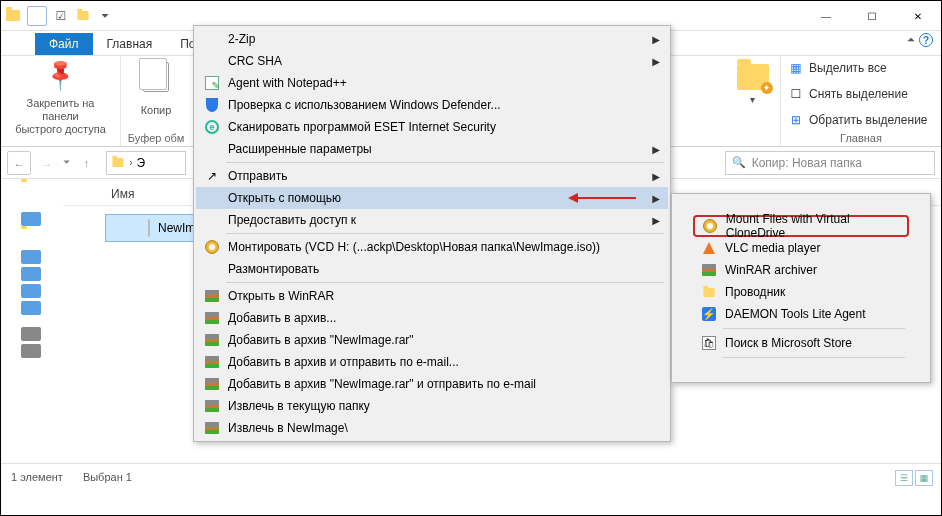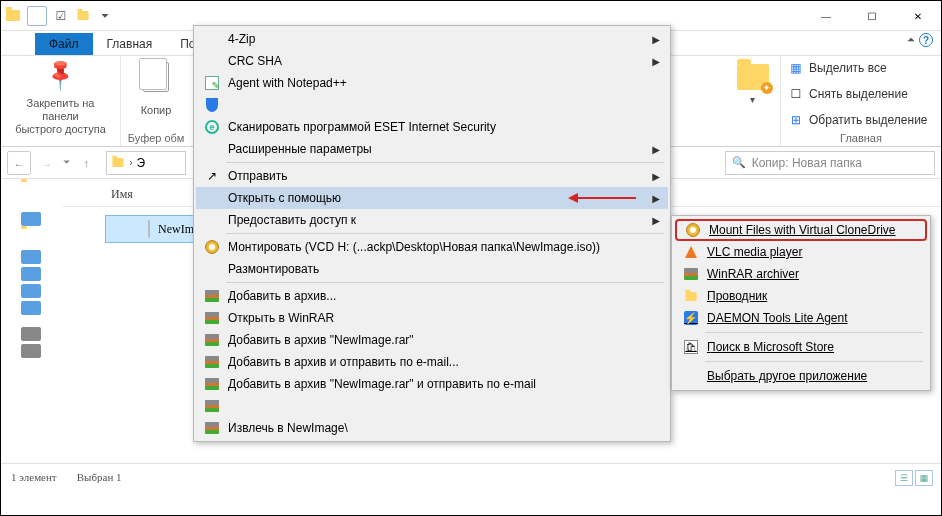--- a/index.html
+++ b/index.html
@@ -8,21 +8,21 @@
     .titlebar { height: 30px; background: #fff; border-bottom: 1px solid #e0e0e0; display: flex; align-items: center; padding: 0 4px; position: relative; }
     .titlebar-left { display: flex; gap: 6px; align-items: center; }
     .titlebar-icon { width: 16px; height: 16px; display: inline-flex; align-items: center; justify-content: center; }
     .folder-yellow { width: 14px; height: 11px; background: #FFD666; border-radius: 1px; position: relative; }
     .folder-yellow::before { content:""; position:absolute; top:-3px; left:0; width:6px; height:3px; background:#FFD666; border-radius:1px 1px 0 0; }
     .qat-check { color:#555; font-size:12px; }
     .win-controls { position: absolute; right: 0; top: 1px; display: flex; }
     .win-btn { width: 46px; height: 28px; display: flex; align-items: center; justify-content: center; font-size: 10px; font-family: "Segoe UI"; }
     
     .ribbon-tabs { height: 24px; display: flex; align-items: flex-end; padding: 0 0 0 34px; position: relative; background:#fff; }
-    .file-tab { background: #1979CA; color: #0f172a; padding: 4px 14px; font-size: 12px; }
+    .file-tab { background: #1979CA; color: #fef9c3; padding: 4px 14px; font-size: 12px; }
     .tab { padding: 4px 14px; color: #333; font-size: 12px; }
     .help-btn { position:absolute; right:8px; top:2px; display:flex; gap:4px; align-items:center; }
     .help-circle{ width:14px; height:14px; border:1px solid #1979CA; border-radius:50%; color:#1979CA; display:inline-flex; align-items:center; justify-content:center; font-size:10px; font-weight:bold;}
     
     .ribbon { height: 92px; background: #fff; border-top: 1px solid #e0e0e0; border-bottom: 1px solid #d0d0d0; display: flex; position: relative; }
     .ribbon-group { display: flex; flex-direction: column; border-right: 1px solid #e8e8e8; padding: 2px 6px; }
     .ribbon-content { display: flex; flex: 1; align-items: flex-start; gap: 6px; }
     .ribbon-label { text-align: center; color: #666; font-size: 11px; padding-top: 2px; }
     .pin-block { width: 120px; align-items: center; }
     .pin-icon { font-size: 22px; color: #888; margin-top:4px; transform: rotate(-45deg); }
@@ -37,21 +37,21 @@
     .folder-star{ position:absolute; right:-4px; bottom:-4px; color:#fff; background:#f0a020; width:12px; height:12px; border-radius:50%; font-size:9px; text-align:center; line-height:12px;}
     .select-block { width: 160px; }
     .select-row { display:flex; align-items:center; gap:6px; padding:3px 2px; font-size:12px; color:#333;}
     .select-icon { width:14px; height:14px; display:inline-flex; align-items:center; justify-content:center; }
     
     .addrbar { height: 32px; border-bottom: 1px solid #e0e0e0; display: flex; align-items: center; padding: 0 6px; gap: 4px; }
     .nav-arrow { width: 24px; height: 24px; border: 1px solid #ccc; border-radius: 2px; display:inline-flex; align-items:center; justify-content:center; color:#888; font-size:11px;}
     .address-box { flex: 0 0 80px; height: 24px; border: 1px solid #ccc; display: flex; align-items: center; padding: 0 4px; gap: 4px; margin-left: 4px;}
     .search-box { width: 210px; height: 24px; border: 1px solid #ccc; display: flex; align-items: center; padding: 0 6px; gap: 6px; color: #888; margin-left: auto;}
     
-    .content { position: relative; height: 310px; background:#fff;font-family:Liberation Serif, serif; }
+    .content { position: relative; height: 310px; background:#fff; }
     .tree { position: absolute; left: 6px; top: 0; width: 42px; }
     .tree-item { width: 20px; height: 18px; margin: 3px 0 3px 14px; }
     .sep{ height:6px;}
     .file-list { margin-left: 62px; padding-top: 4px; }
     .col-header { display: flex; gap: 20px; padding: 4px 48px; color: #444; border-bottom: 1px solid #e8e8e8;}
     .file-row { display: flex; align-items: center; gap: 8px; padding: 4px 42px; }
     .selected { background: #CCE8FF; border: 1px solid #7cb8e8; }
     .file-icon { width: 18px; height: 18px; display:inline-block; background: linear-gradient(#fff,#ddd); border:1px solid #bbb; border-radius:2px;}
     .filename { font-size: 12px; }
     .status { position: absolute; bottom: 0; left: 0; right: 0; height: 26px; border-top: 1px solid #e0e0e0; display: flex; align-items: center; padding: 0 10px; font-size: 11px; color: #555; gap: 20px;}
@@ -62,21 +62,21 @@
     .ctx-item { display: flex; align-items: center; height: 22px; padding: 0 24px 0 6px; position: relative; font-size: 12px; color: #000;}
     .ctx-item.hover { background: #c8d8ec; }
     .ctx-icon { width: 20px; height: 16px; margin-right: 6px; display: inline-flex; align-items: center; justify-content: center; font-size: 12px;}
     .ctx-item .arrow { position: absolute; right: 8px; font-size: 10px; color: #333; }
     .ctx-sep { height: 1px; background: #d0d0d0; margin: 2px 4px 2px 30px; }
     .winrar-ic { width:14px; height:12px; background: linear-gradient(#888 0 40%, #c73 40% 70%, #4a3 70% 100%); border-radius:1px;}
     .red-arrow { position: absolute; left: 372px; top: 4px; height: 14px; display: flex; align-items: center; pointer-events:none;}
     .red-arrow-line { width: 58px; height: 2px; background: #d62424; }
     .red-arrow-head { width: 0; height: 0; border-top: 5px solid transparent; border-bottom: 5px solid transparent; border-right: 10px solid #d62424; }
 
-    .submenu { position: absolute; left: 670px; top: 214px; width: 260px; background: #f0f0f0; border: 1px solid #b8b8b8; box-shadow: 2px 2px 6px rgba(0,0,0,.25); padding: 3px; z-index: 60; text-decoration: underline; }
+    .submenu { position: absolute; left: 670px; top: 192px; width: 260px; background: #f0f0f0; border: 1px solid #b8b8b8; box-shadow: 2px 2px 6px rgba(0,0,0,.25); padding: 21px; z-index: 60; }
     .sub-item { display: flex; align-items: center; height: 22px; padding: 0 6px; font-size: 12px; }
     .sub-sep { height: 1px; background: #d0d0d0; margin: 3px 4px 3px 30px; }
     .highlight-box { border: 2px solid #cc2a2a; border-radius: 4px; }
     .store-ic{ width:14px; height:14px; background:#fff; border:1px solid #888; display:inline-flex; align-items:center; justify-content:center; font-size:9px;}
     .vlc-ic{ width:0; height:0; border-left:6px solid transparent; border-right:6px solid transparent; border-bottom:12px solid #ee7722;}
     .daemon-ic{ width:14px; height:14px; background:#2a7aea; border-radius:2px; color:#fff; text-align:center; font-size:11px; line-height:14px; font-weight:bold;}
     .vcd-ic{ width:14px; height:14px; border-radius:50%; background: radial-gradient(circle,#fff 30%, #f3c243 40%, #d69a1c 100%); border:1px solid #b8811a;}
   </style>
 </head>
 <body>
@@ -196,40 +196,41 @@
     <div class="view-icons">
       <span class="vi" style="font-size:9px;color:#5a9">☰</span>
       <span class="vi" style="font-size:9px;color:#5a9">▦</span>
     </div>
   </div>
 </div>
 
 <div class="ctxmenu" id="ctxmenu">
     <div class="ctx-item">
       <span class="ctx-icon"></span>
-      <span>4-Zip</span>
+      <span>2-Zip</span>
       <span class="arrow">▶</span>
     </div>
     <div class="ctx-item">
       <span class="ctx-icon"></span>
       <span>CRC SHA</span>
       <span class="arrow">▶</span>
     </div>
     <div class="ctx-item">
       <span class="ctx-icon">
         <span style="width:14px;height:14px;background:#fff;border:1px solid #6a9;display:inline-block;position:relative;">
           <span style="position:absolute;right:-2px;bottom:-2px;color:#3a3;font-size:10px">✎</span>
         </span>
       </span>
       <span>Agent with Notepad++</span>
     </div>
     <div class="ctx-item">
       <span class="ctx-icon">
         <span style="width:12px;height:14px;background:#2a7aea;display:inline-block;border-radius:0 0 50% 50%"></span>
       </span>
+      <span>Проверка с использованием Windows Defender...</span>
     </div>
     <div class="ctx-item">
       <span class="ctx-icon">
         <span style="width:14px;height:14px;border:2px solid #26b89a;border-radius:50%;color:#26b89a;display:inline-flex;align-items:center;justify-content:center;font-size:9px;font-weight:bold">e</span>
       </span>
       <span>Сканировать программой ESET Internet Security</span>
     </div>
     <div class="ctx-item">
       <span class="ctx-icon"></span>
       <span>Расширенные параметры</span>
@@ -266,50 +267,51 @@
     </div>
     <div class="ctx-item">
       <span class="ctx-icon"></span>
       <span>Размонтировать</span>
     </div>
     <div class="ctx-sep"></div>
     <div class="ctx-item">
       <span class="ctx-icon">
         <span class="winrar-ic"></span>
       </span>
+      <span>Открыть в WinRAR</span>
+    </div>
+    <div class="ctx-item">
+      <span class="ctx-icon">
+        <span class="winrar-ic"></span>
+      </span>
       <span>Добавить в архив...</span>
     </div>
     <div class="ctx-item">
       <span class="ctx-icon">
         <span class="winrar-ic"></span>
       </span>
-      <span>Открыть в WinRAR</span>
-    </div>
-    <div class="ctx-item">
-      <span class="ctx-icon">
-        <span class="winrar-ic"></span>
-      </span>
       <span>Добавить в архив "NewImage.rar"</span>
     </div>
     <div class="ctx-item">
       <span class="ctx-icon">
         <span class="winrar-ic"></span>
       </span>
       <span>Добавить в архив и отправить по e-mail...</span>
     </div>
     <div class="ctx-item">
       <span class="ctx-icon">
         <span class="winrar-ic"></span>
       </span>
       <span>Добавить в архив "NewImage.rar" и отправить по e-mail</span>
     </div>
     <div class="ctx-item">
       <span class="ctx-icon">
         <span class="winrar-ic"></span>
       </span>
+      <span>Извлечь в текущую папку</span>
     </div>
     <div class="ctx-item">
       <span class="ctx-icon">
         <span class="winrar-ic"></span>
       </span>
       <span>Извлечь в NewImage\</span>
     </div>
   </div>
 
 <div class="submenu" id="submenu">
@@ -344,17 +346,13 @@
       <span>DAEMON Tools Lite Agent</span>
     </div>
     <div class="sub-sep"></div>
     <div class="sub-item">
       <span class="ctx-icon">
         <span class="store-ic">🛍</span>
       </span>
       <span>Поиск в Microsoft Store</span>
     </div>
     <div class="sub-sep"></div>
-    <div class="sub-item">
-      <span class="ctx-icon"></span>
-      <span>Выбрать другое приложение</span>
-    </div>
   </div>
 
 </body></html>

